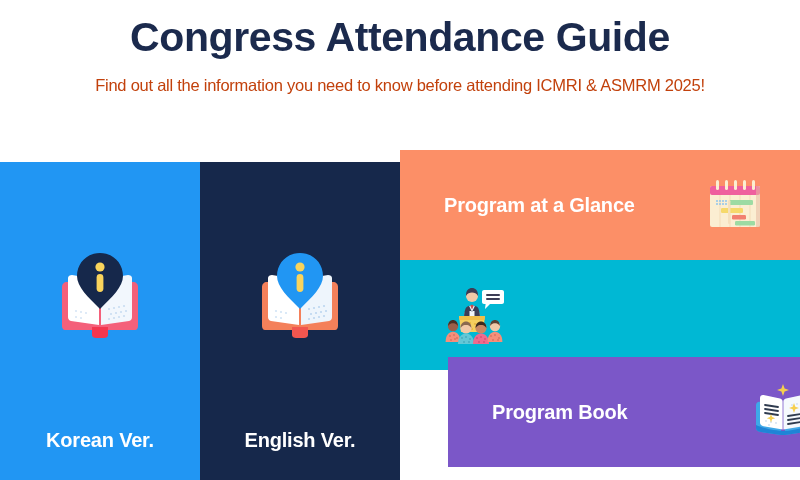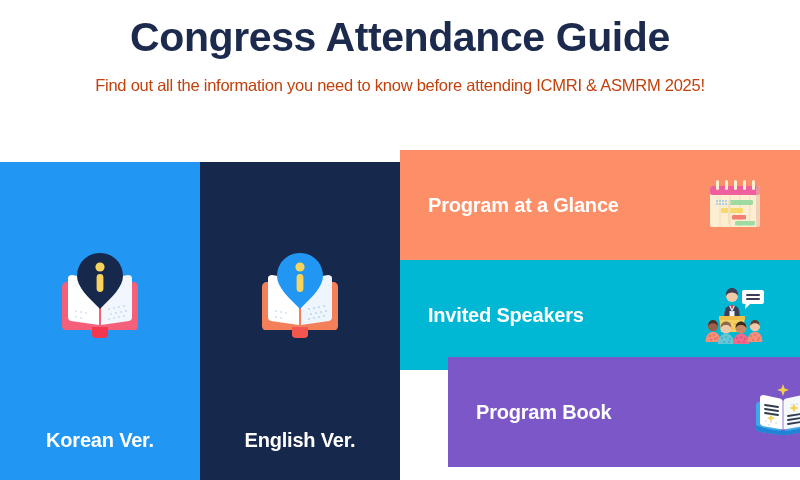--- a/index.html
+++ b/index.html
@@ -104,21 +104,21 @@
   }
 
   
   .card {
     left: 400px;
     width: 400px;
     height: 110px;
     display: flex;
     align-items: center;
     justify-content: space-between;
-    padding: 0 34px 0 28px;
+    padding: 0 34px 0 44px;
   }
   .card.glance   { top: 0;     background: #fc8f67; }
   .card.speakers { top: 110px; background: #00b8d4; }
   .card.book     { top: 207px; background: #7b57c8; margin-left: 48px; }
 
   .card-label {
     font-family: "Liberation Sans", sans-serif;
     font-size: 20px;
     font-weight: bold;
     color: #ffffff;
@@ -274,21 +274,20 @@
           <rect x="17" y="34" width="22" height="5" rx="1.2" fill="#f6d96b"></rect>
           <rect x="28" y="41" width="14" height="4.5" rx="1.2" fill="#f2806f"></rect>
           <rect x="31" y="47" width="20" height="4.5" rx="1.2" fill="#9ddba3"></rect>
 
           <rect x="24" y="26" width="2.4" height="24" rx="1.2" fill="#f5e0bd"></rect>
         </svg>
       </span>
     </div>
 
     <div class="panel card speakers">
-      <span class="card-label">Invited Speakers</span>
       <span class="card-icon">
         <svg width="62" height="62" viewBox="0 0 62 62" aria-hidden="true">
 
           <path d="M40 6 L58 6 C59.1 6 60 6.9 60 8 L60 18 C60 19.1 59.1 20 58 20 L46 20 L41 25 L41.6 20 L40 20 C38.9 20 38 19.1 38 18 L38 8 C38 6.9 38.9 6 40 6 Z" fill="#ffffff"></path>
           <g fill="#3d3d55">
             <rect x="42" y="10" width="14" height="2" rx="1"></rect>
             <rect x="42" y="14" width="14" height="2" rx="1"></rect>
           </g>
 
           <circle cx="28" cy="12" r="6" fill="#f0c9a8"></circle>

